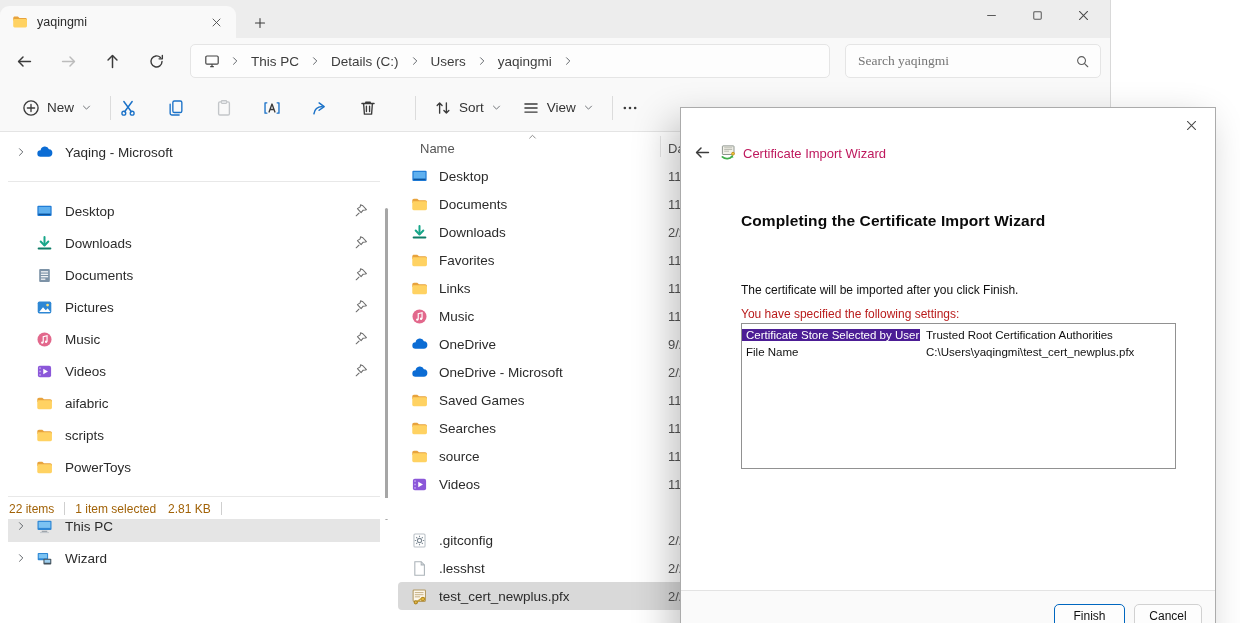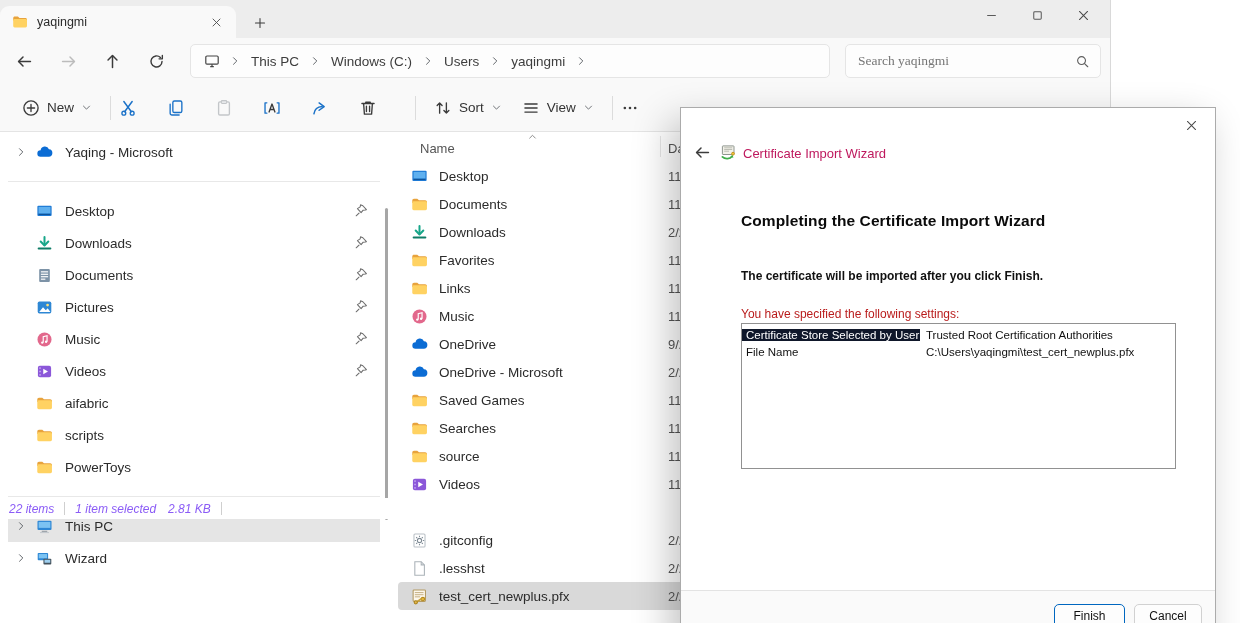--- a/index.html
+++ b/index.html
@@ -65,41 +65,41 @@
   .fl-date-header { position:absolute; left:270px; top:9px; font-size:13px; color:#555; white-space:nowrap; cursor:pointer; }
   .fl-rows { position:absolute; left:0; top:30px; right:0; bottom:0; }
   .fl-row { position:relative; height:28px; display:flex; align-items:center; padding-left:13px; border-radius:4px; cursor:pointer; }
   .fl-row.selected { background:#d9d9d9; }
   .fl-ico { width:17px; height:17px; flex:none; }
   .fl-name { margin-left:11px; font-size:13.5px; color:#2b2b2b; white-space:nowrap; }
   .fl-date { position:absolute; left:270px; font-size:13px; color:#555; white-space:nowrap; }
 
   
   .statusbar { position:absolute; left:0; bottom:0; width:100%; height:21px; display:flex; align-items:center; background:#fff; }
-  .sb-text { font-size:12px; color:#8b5cf6; white-space:nowrap;font-style:italic; }
+  .sb-text { font-size:12px; color:#a16207; white-space:nowrap; }
   .status-sep { width:1px; height:13px; background:#cfcfcf; margin:0 10px; }
   .statusbar .first { margin-left:9px; }
   .statusbar .kb { margin-left:12px; }
 
   
   .dialog { position:absolute; left:680px; top:107px; width:536px; height:540px; background:#fff; border:1px solid #ababab; box-shadow:-10px 14px 36px rgba(0,0,0,.24); }
   .dlg-close { position:absolute; top:5px; right:9px; width:30px; height:25px; border:none; background:transparent; display:flex; align-items:center; justify-content:center; cursor:pointer; }
   .dlg-close .ico { width:15px; height:15px; }
   .dlg-back { position:absolute; left:7px; top:33px; width:28px; height:23px; border:none; background:transparent; display:flex; align-items:center; justify-content:center; cursor:pointer; }
   .dlg-back .ico { width:17px; height:17px; }
   .dlg-app-ico { position:absolute; left:38px; top:36px; width:18px; height:17px; }
   .dlg-title { position:absolute; left:62px; top:38px; font-size:13px; color:#be185d; }
   .dlg-heading { position:absolute; left:60px; top:104px; font-size:15.5px; font-weight:bold; color:#0a0a0a; letter-spacing:.1px; }
-  .dlg-intro { position:absolute; left:60px; top:161px; font-size:12px; color:#111;font-weight:bold; }
+  .dlg-intro { position:absolute; left:60px; top:175px; font-size:12px; color:#111; }
   .dlg-settings-label { position:absolute; left:60px; top:199px; font-size:12px; color:#b91c1c; }
   .dlg-table { position:absolute; left:60px; top:215px; width:435px; height:146px; border:1px solid #919191; background:#fff; overflow:hidden; padding-top:2px; cursor:default; }
   .st-row { display:flex; height:17.5px; align-items:center; font-size:11.5px; color:#111; }
   .st-key { width:178px; padding-left:4px; white-space:nowrap; overflow:hidden; }
   .st-val { padding-left:6px; white-space:nowrap; }
-  .st-row.selected .st-key { background:#0f172a; color:#fff; }
+  .st-row.selected .st-key { background:#4c1d95; color:#fff; }
   .dlg-footer { position:absolute; left:0; top:482px; width:100%; height:58px; background:#fafafa; border-top:1px solid #e3e3e3; }
   .dlg-btn { position:absolute; top:13px; height:24px; border-radius:5px; font-size:12px; color:#111; background:#fdfdfd; cursor:pointer; font-family:inherit; }
   .btn-finish { left:373px; width:71px; border:1px solid #0067c0; }
   .btn-cancel { left:453px; width:68px; border:1px solid #d1d1d1; }
 
   .ico { display:block; }
   .ico svg { display:block; width:100%; height:100%; }
 </style>
 </head>
 <body>
@@ -204,21 +204,21 @@
               <path d="M6 3.6 10.4 8 6 12.4" stroke="#5f6368" stroke-width="1.3" fill="none" stroke-linecap="round" stroke-linejoin="round"></path>
             </svg>
           </span>
         <span style="display:flex;align-items:center;">
             <button class="crumb-btn">This PC</button>
             <span class="ico crumb-sep">
               <svg viewBox="0 0 16 16">
                 <path d="M6 3.6 10.4 8 6 12.4" stroke="#5f6368" stroke-width="1.3" fill="none" stroke-linecap="round" stroke-linejoin="round"></path>
               </svg>
             </span>
-            <button class="crumb-btn">Windows (C:)</button>
+            <button class="crumb-btn">Details (C:)</button>
             <span class="ico crumb-sep">
               <svg viewBox="0 0 16 16">
                 <path d="M6 3.6 10.4 8 6 12.4" stroke="#5f6368" stroke-width="1.3" fill="none" stroke-linecap="round" stroke-linejoin="round"></path>
               </svg>
             </span>
             <button class="crumb-btn">Users</button>
             <span class="ico crumb-sep">
               <svg viewBox="0 0 16 16">
                 <path d="M6 3.6 10.4 8 6 12.4" stroke="#5f6368" stroke-width="1.3" fill="none" stroke-linecap="round" stroke-linejoin="round"></path>
               </svg>

